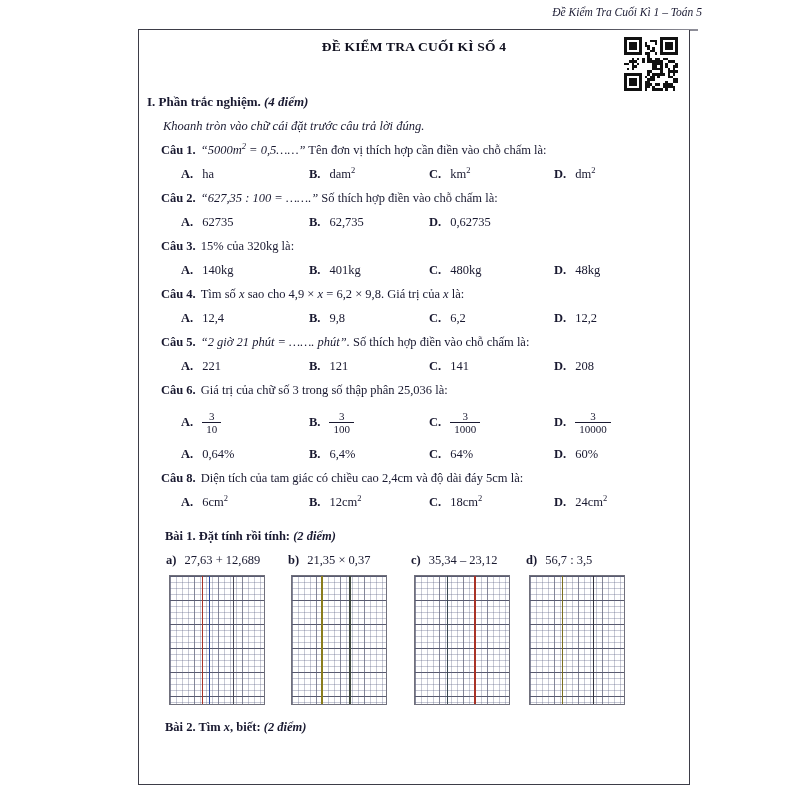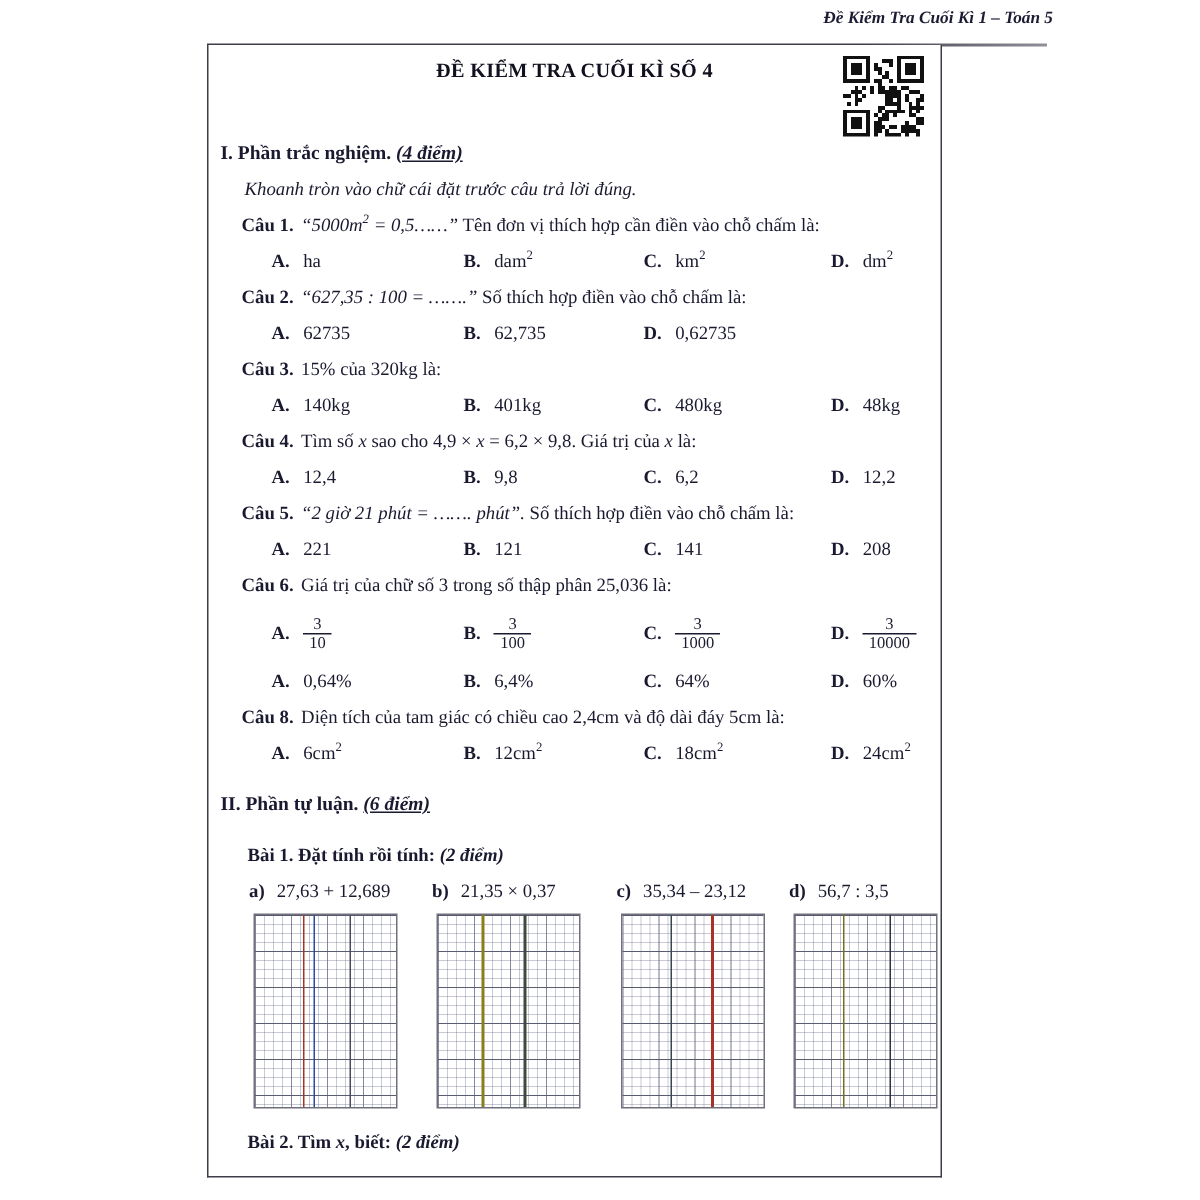--- a/index.html
+++ b/index.html
@@ -7,43 +7,43 @@
     width:800px;height:800px;position:relative;background:#ffffff;
     font-family:"Liberation Serif","DejaVu Serif",serif;
     color:#191930;font-size:12.5px;
     -webkit-font-smoothing:antialiased;
   }
   .it{font-style:italic;}
   sup{font-size:8.5px;line-height:0;}
 
   .booklet-header{
     position:absolute;top:6px;right:98px;
-    font-weight:bold;font-style:italic;font-size:11.5px;color:#1b1b33;
+    font-weight:normal;font-style:italic;font-size:11.5px;color:#1b1b33;
   }
   .page-rule{
     position:absolute;left:138px;top:29px;width:560px;height:2px;
     background:linear-gradient(to right,#3d3d48 78%,#90909a);
   }
   .doc-box{
-    position:absolute;left:138px;top:30px;width:490px;height:755px;
+    position:absolute;left:138px;top:30px;width:552px;height:755px;
     border:1.6px solid #3d3d48;border-top:none;box-sizing:border-box;
     background:#fff;overflow:hidden;
   }
   .content{padding-top:8px;}
   .doc-title{
     text-align:center;font-weight:bold;font-size:13.5px;line-height:18px;
     letter-spacing:.2px;color:#10101f;
   }
   .qr{
     position:absolute;top:7px;right:11px;width:54px;height:54px;
   }
   .sec-heading{
     margin-top:34px;padding-left:8px;font-weight:bold;font-size:13px;line-height:24px;
   }
-  .sec-heading .pts{font-style:italic;text-decoration:underline;}
+  .sec-heading .pts{font-style:italic;}
   .sec2-heading{margin-top:10px;}
   .instruction{
     padding-left:24px;font-style:italic;line-height:24px;
   }
   .question{padding-left:22px;}
   .q-stem{line-height:24px;}
   .q-label{font-weight:bold;margin-right:5px;}
   .opts{
     margin-left:20px;display:grid;
     grid-template-columns:128px 120px 125px 1fr;
@@ -307,25 +307,20 @@
           <div class="q-stem"><span class="q-label">Câu 8.</span><span>Diện tích của tam giác có chiều cao 2,4cm và độ dài đáy 5cm là:</span></div>
           <div class="opts">
             <span><span class="opt-letter">A.</span><span>6cm</span><sup>2</sup></span>
             <span><span class="opt-letter">B.</span><span>12cm</span><sup>2</sup></span>
             <span><span class="opt-letter">C.</span><span>18cm</span><sup>2</sup></span>
             <span><span class="opt-letter">D.</span><span>24cm</span><sup>2</sup></span>
           </div>
         </div>
       </div>
 
-    <div class="sec-heading sec2-heading">
-      <span>II.</span>
-      <span>Phần tự luận.</span>
-      <span class="pts">(6 điểm)</span>
-    </div>
 
     <div class="bai-heading">
       <span>Bài 1.</span>
       <span>Đặt tính rồi tính:</span>
       <span class="pts">(2 điểm)</span>
     </div>
 
     <div class="ex-row" id="ex-row">
         <span><span class="ex-letter">a)</span><span>27,63 + 12,689</span></span>
         <span><span class="ex-letter">b)</span><span>21,35 × 0,37</span></span>

